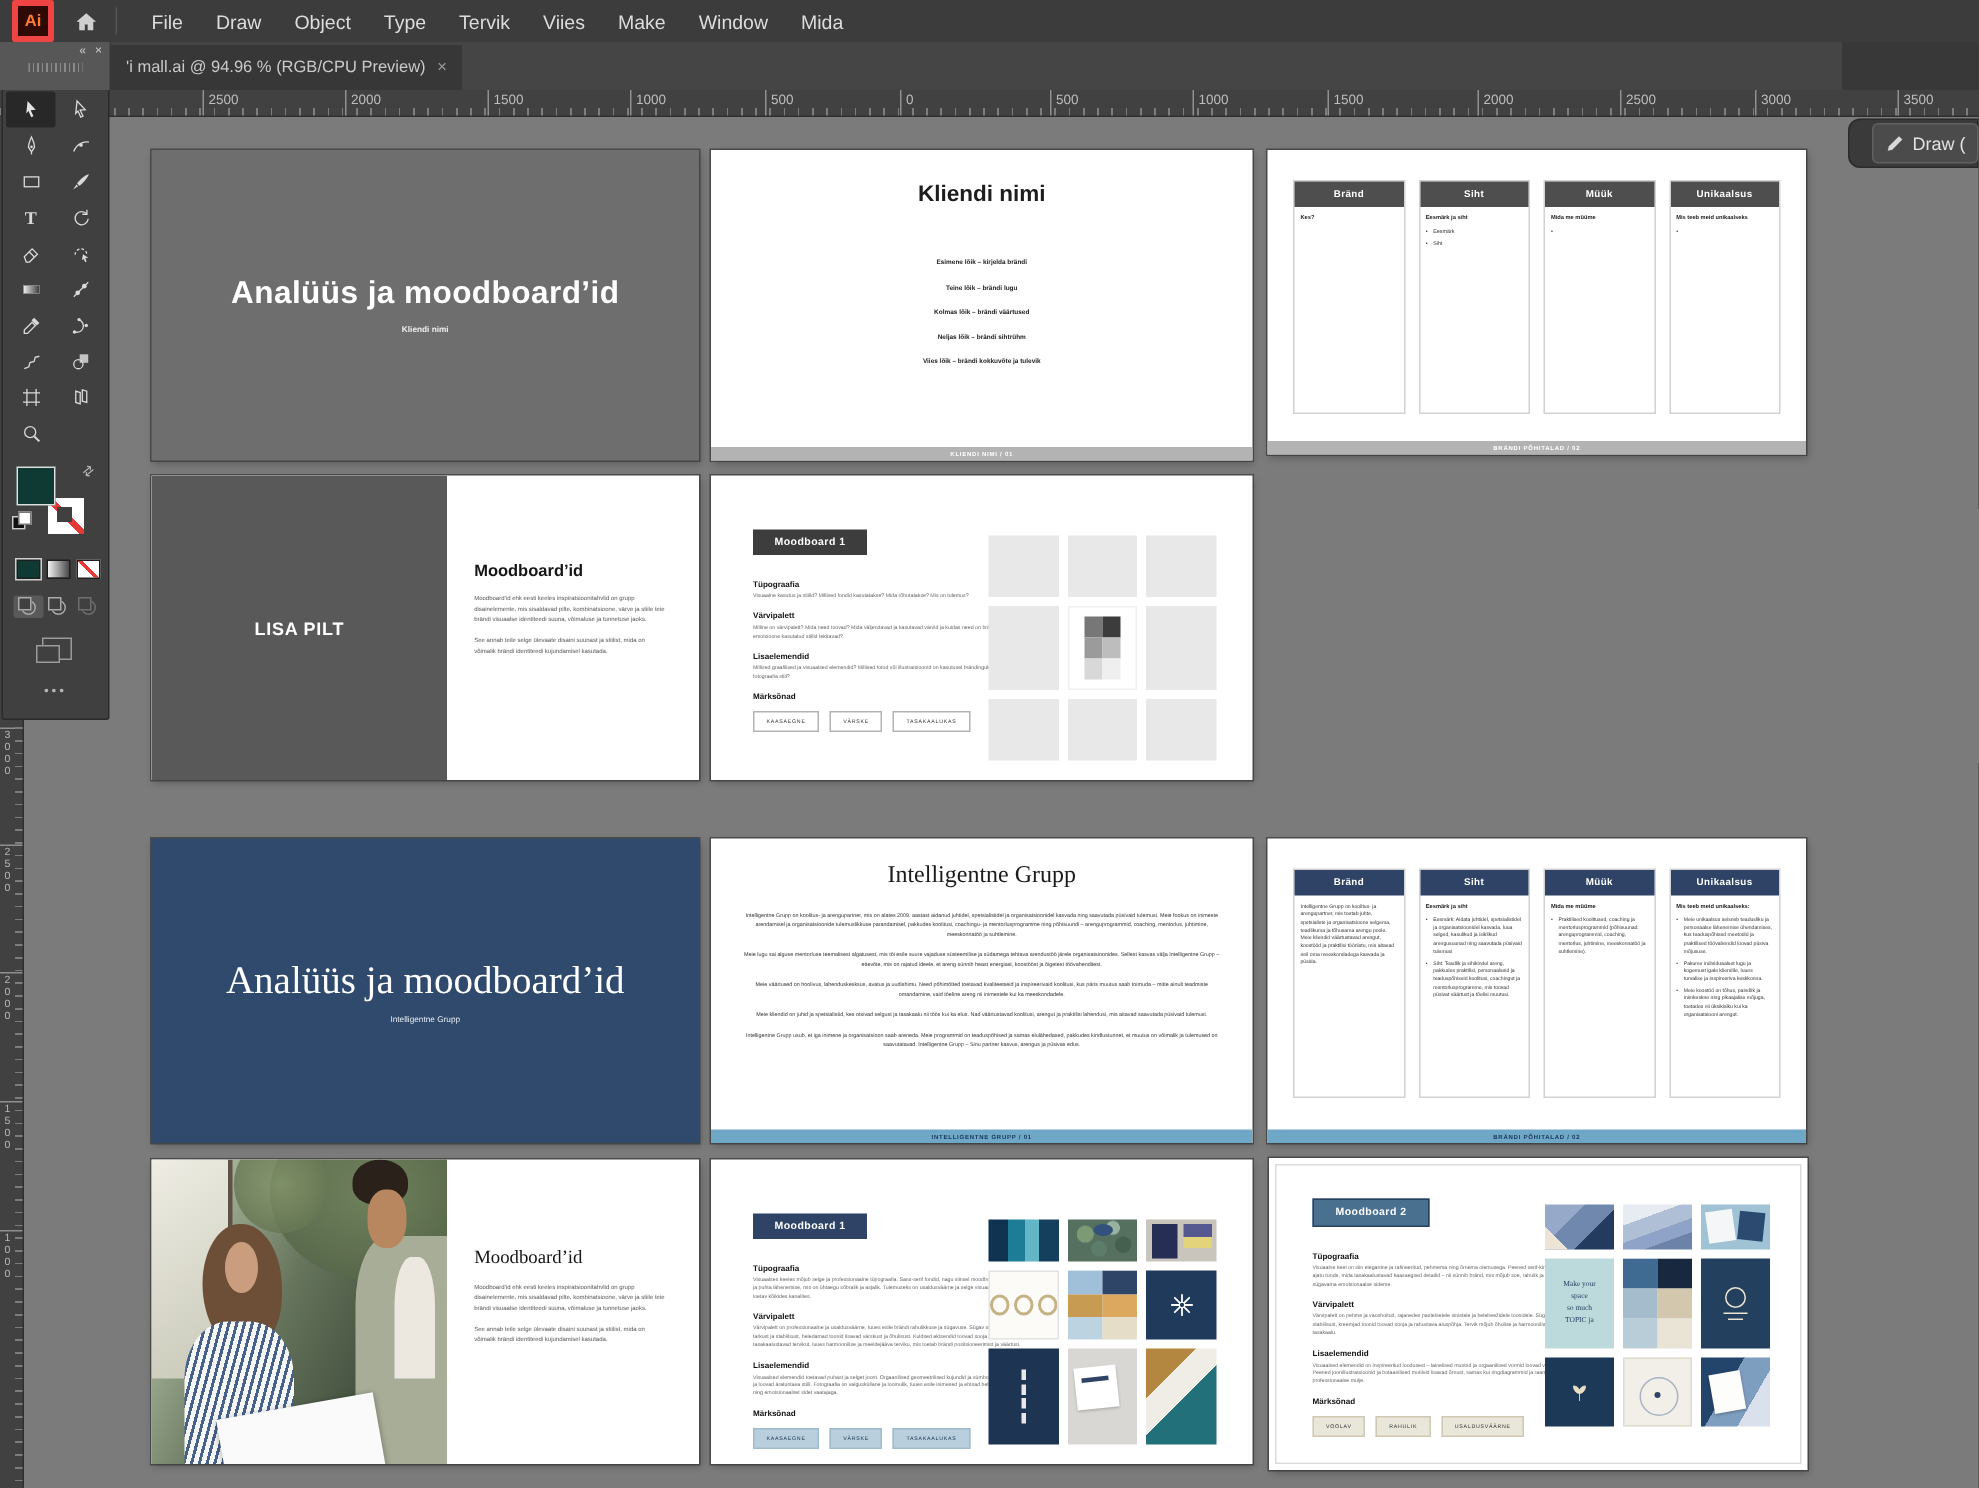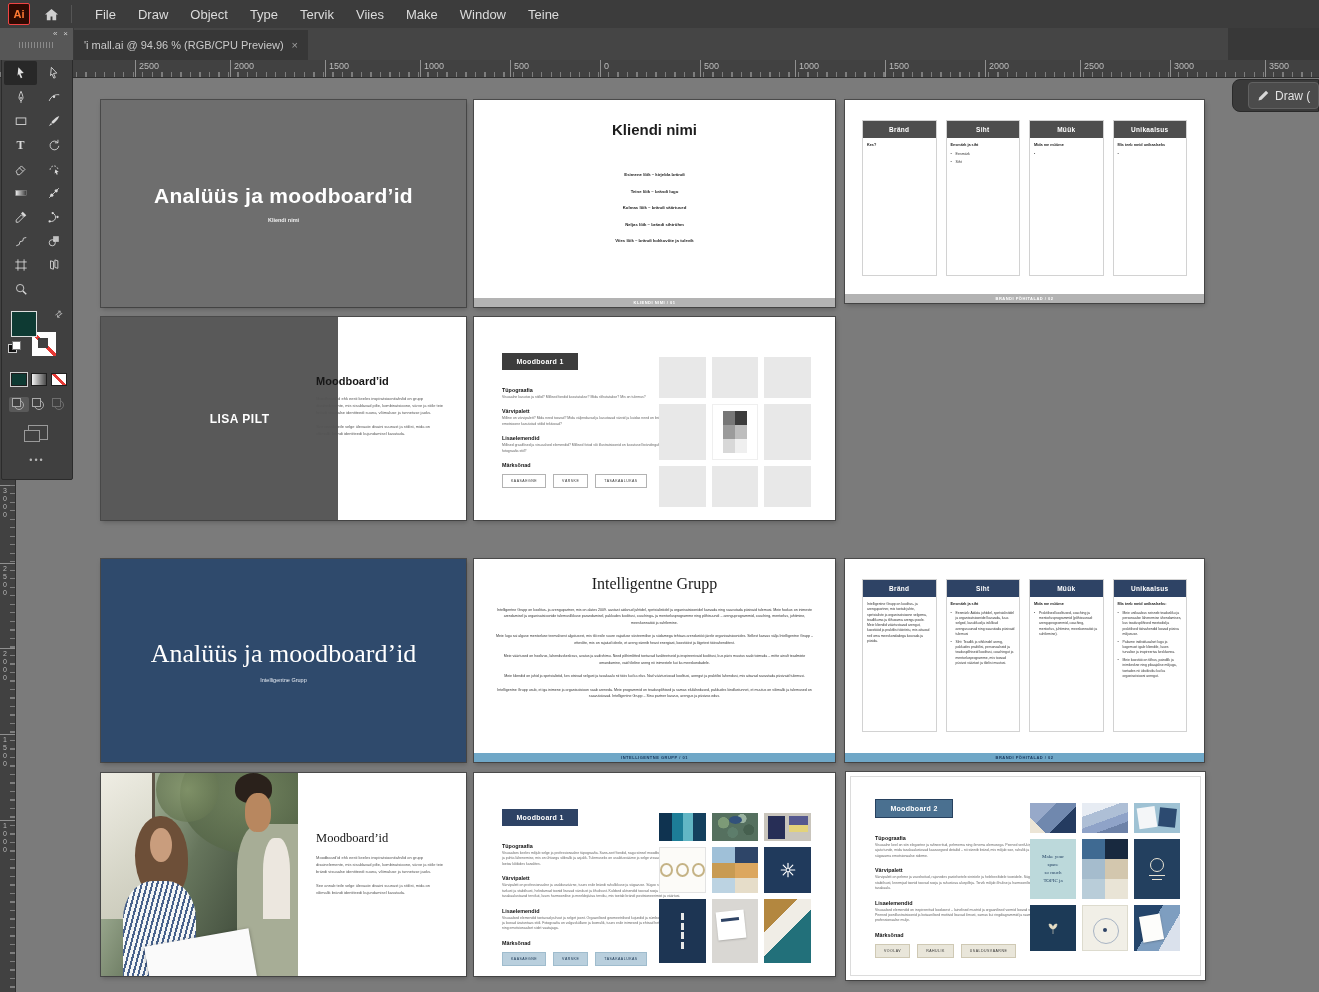--- a/index.html
+++ b/index.html
@@ -1,19 +1,19 @@
 <!DOCTYPE html>
 <html><head>
 <meta charset="utf-8">
 <style>
   html,body{margin:0;padding:0;background:#2e2e2e;width:1319px;height:992px;overflow:hidden;
     font-family:"Liberation Sans",sans-serif;-webkit-font-smoothing:antialiased;}
   
   #menubar{position:absolute;left:0;top:0;width:1319px;height:28px;background:#3c3c3c;display:flex;align-items:center;z-index:60;}
-  #ailogo{width:20px;height:20px;margin-left:8px;background:#2e0a02;border:1px solid #ef4444;border-radius:2px;
+  #ailogo{width:20px;height:20px;margin-left:8px;background:#2e0a02;border:4px solid #ef4444;border-radius:2px;
     color:#ff7a33;font-size:11px;font-weight:bold;display:flex;align-items:center;justify-content:center;}
   #homeic{margin-left:14px;display:flex;align-items:center;}
   .vsep{width:1px;height:18px;background:#555;margin:0 12px;}
   .menu-item{color:#dcdcdc;font-size:13px;padding:0 11px;cursor:default;}
   
   #tabbar{position:absolute;left:0;top:28px;width:1319px;height:32px;background:#454545;z-index:55;}
   #tabbar .dock{position:absolute;right:0;top:0;width:91px;height:32px;background:#383838;}
   #minipanel{position:absolute;left:0;top:0;width:73px;height:32px;background:#575757;border-right:1px solid #3a3a3a;}
   #minipanel .mrow{display:flex;justify-content:flex-end;gap:6px;padding:2px 5px 0 0;color:#cfcfcf;font-size:8px;line-height:8px;}
   #minipanel .grip{margin:4px auto 0;width:36px;height:6px;
@@ -93,21 +93,21 @@
   .col{flex:1;border:1px solid #d2d2d2;background:#fff;display:flex;flex-direction:column;}
   .colhead{height:17px;display:flex;align-items:center;justify-content:center;color:#fff;font-size:6.5px;font-weight:bold;letter-spacing:.3px;}
   .h-gray{background:#4e4e4e;}
   .h-navy{background:#2e4365;}
   .colbody{padding:5px 4px;font-size:3.6px;color:#333;line-height:1.55;}
   .colbody .intro{font-weight:bold;color:#1a1a1a;margin-bottom:3px;font-size:3.8px;}
   .colbody ul{margin:0;padding:0;list-style:none;}
   .colbody li{position:relative;padding-left:5px;margin-bottom:2.5px;}
   .colbody li::before{content:"•";position:absolute;left:0;top:0;}
   
-  .split-left{position:absolute;left:0;top:0;width:54%;height:100%;background:#595959;display:flex;align-items:center;justify-content:center;padding-left:40px;}
+  .split-left{position:absolute;left:0;top:0;width:54%;height:100%;background:#595959;display:flex;align-items:center;justify-content:center;}
   .split-left span{color:#fff;font-size:12px;font-weight:bold;letter-spacing:.5px;}
   .split-right{position:absolute;left:54%;top:0;width:46%;height:100%;box-sizing:border-box;padding:58px 22px 0 18px;}
   .split-right h3{margin:0 0 9px;font-size:11px;color:#161616;}
   .split-right h3.serif{font-family:"Liberation Serif",serif;font-size:12.5px;font-weight:400;}
   .split-right p{margin:0 0 8px;font-size:4px;color:#555;line-height:1.7;}
   
   #ab-c2 .title{position:absolute;top:16px;width:100%;text-align:center;font-family:"Liberation Serif",serif;font-size:16px;color:#1b1b1b;}
   #ab-c2 .paras{position:absolute;top:48px;left:6%;width:88%;}
   #ab-c2 .paras p{margin:0 0 7px;font-size:3.6px;color:#333;line-height:1.8;text-align:center;}
   
@@ -200,21 +200,21 @@
   </div>
   <div class="vsep"></div>
   <span class="menu-item">File</span>
   <span class="menu-item">Draw</span>
   <span class="menu-item">Object</span>
   <span class="menu-item">Type</span>
   <span class="menu-item">Tervik</span>
   <span class="menu-item">Viies</span>
   <span class="menu-item">Make</span>
   <span class="menu-item">Window</span>
-  <span class="menu-item">Teine</span>
+  <span class="menu-item">Mida</span>
 </div>
 
 <div id="tabbar">
   <div class="dock"></div>
   <div id="doctab">
     <span>'i mall.ai @ 94.96 % (RGB/CPU Preview)</span>
     <span class="close">×</span>
   </div>
   <div id="minipanel">
     <div class="mrow">

